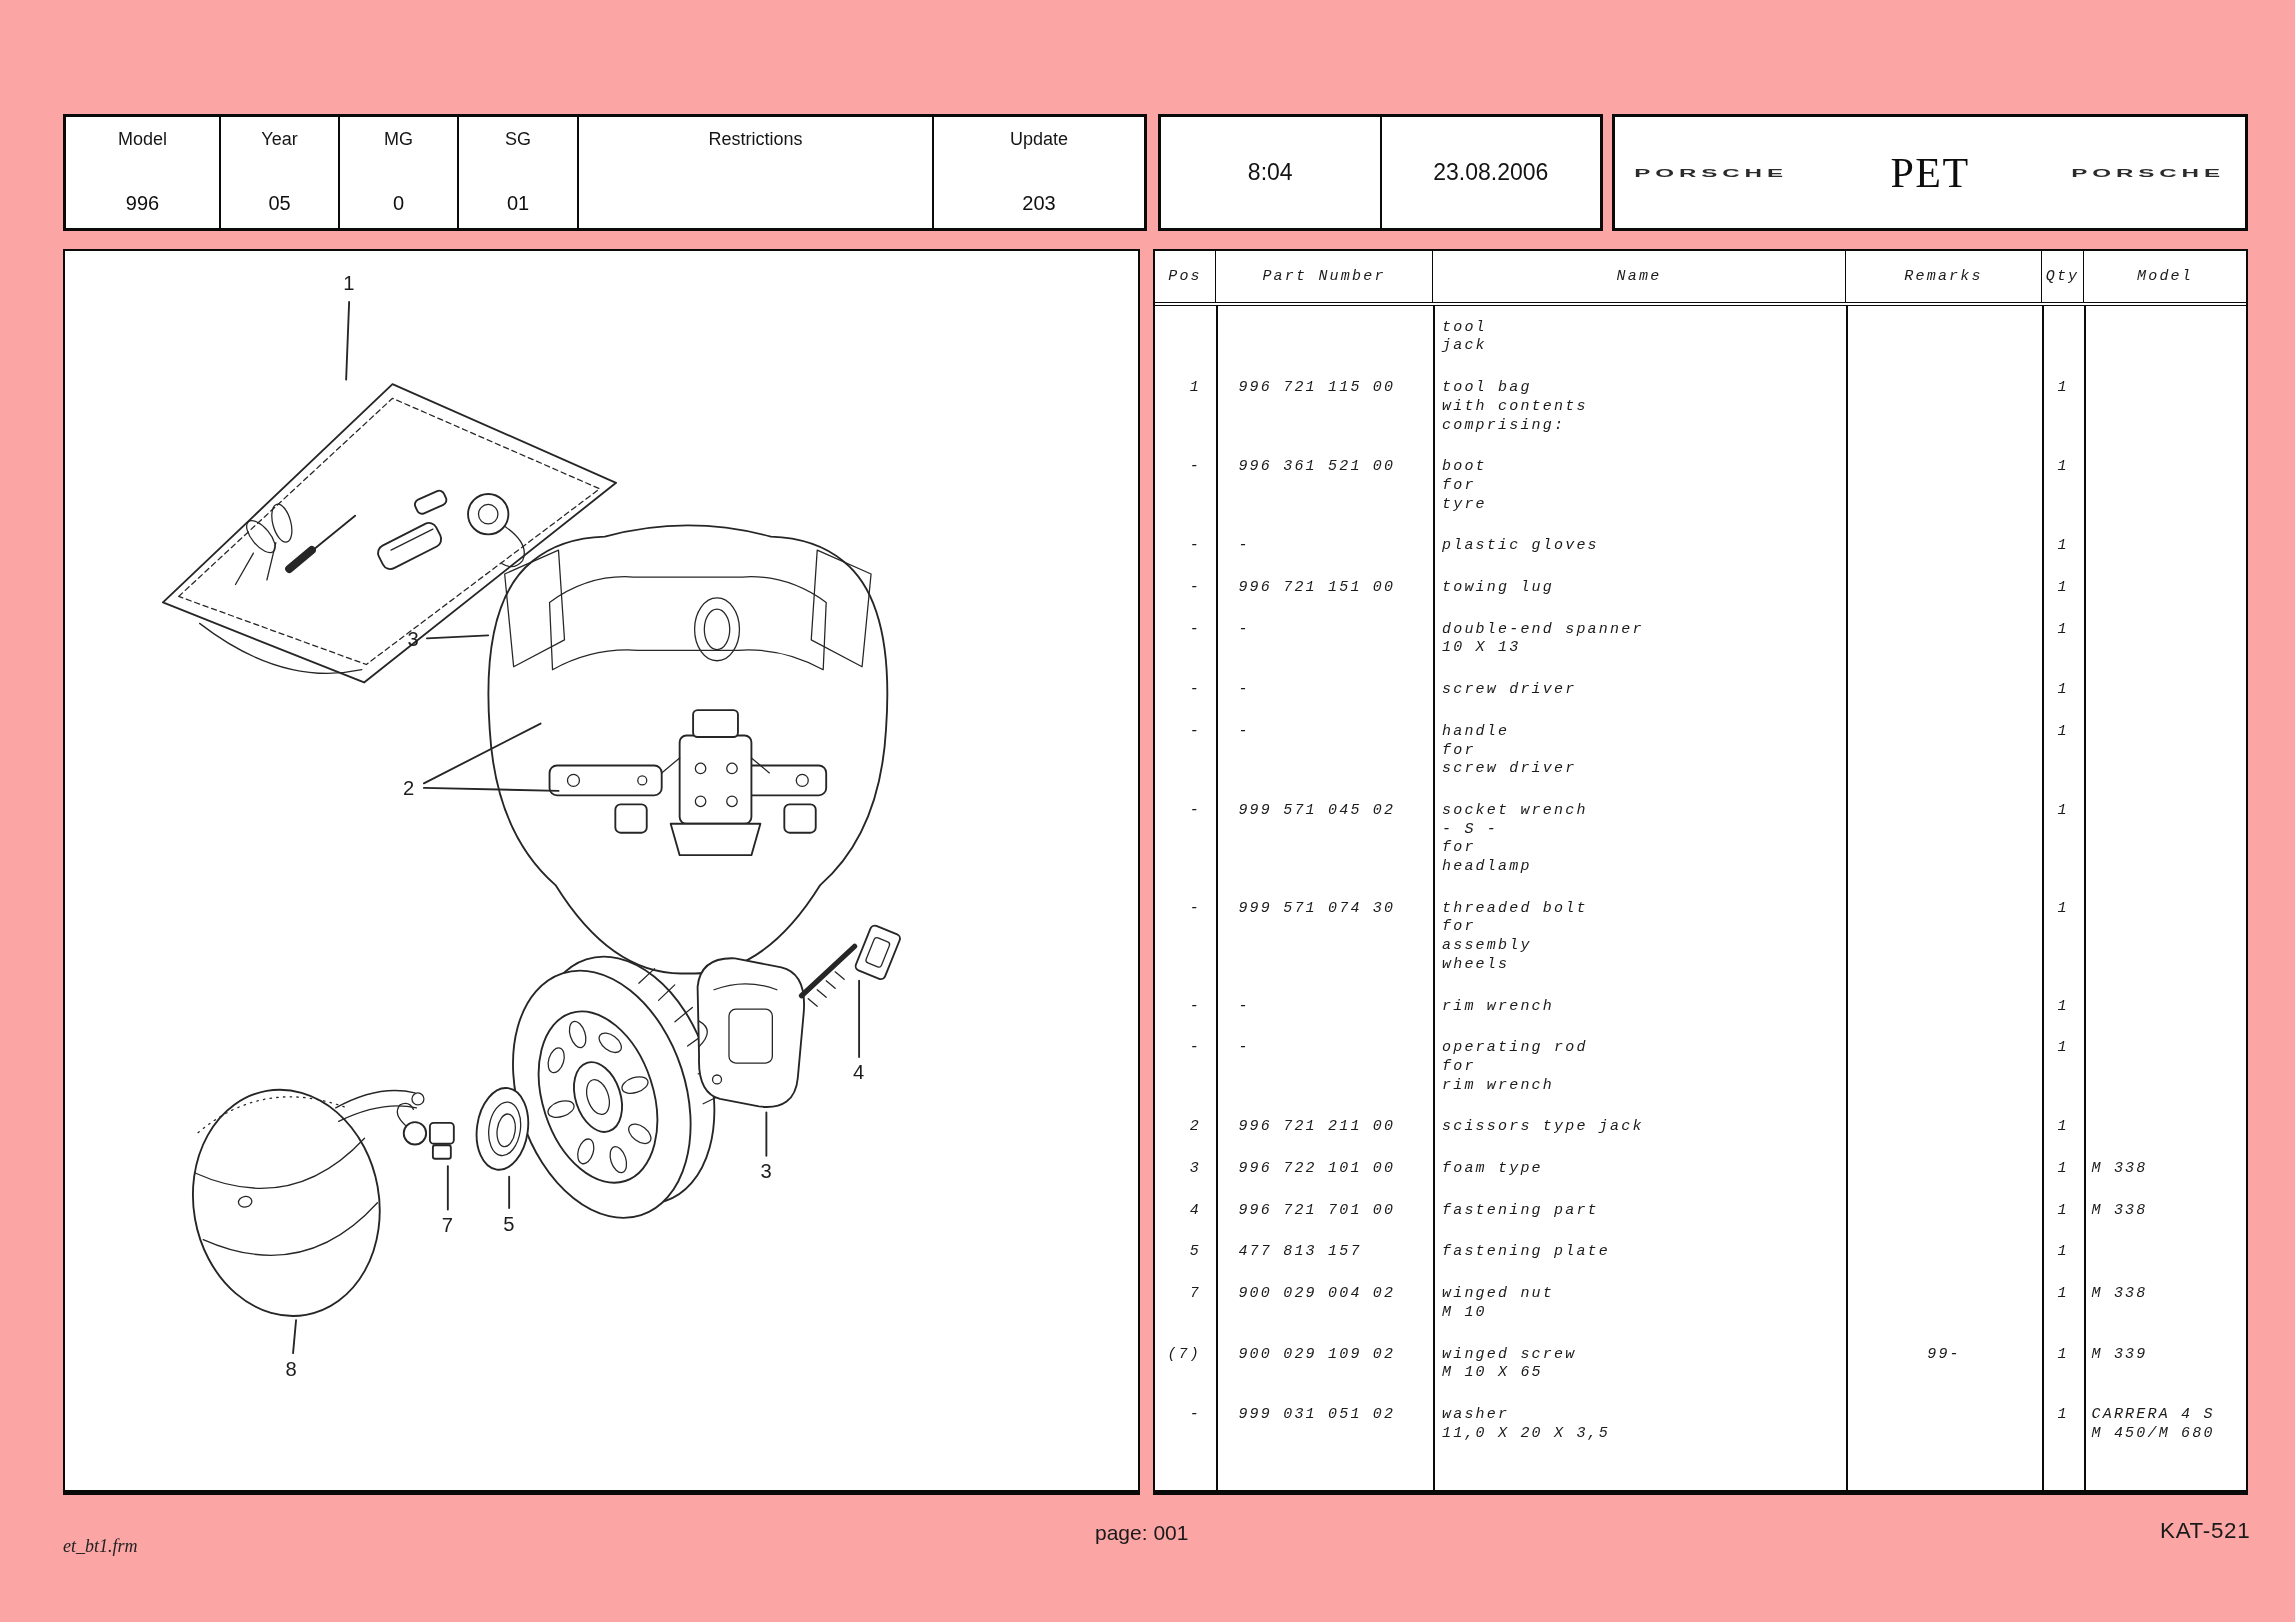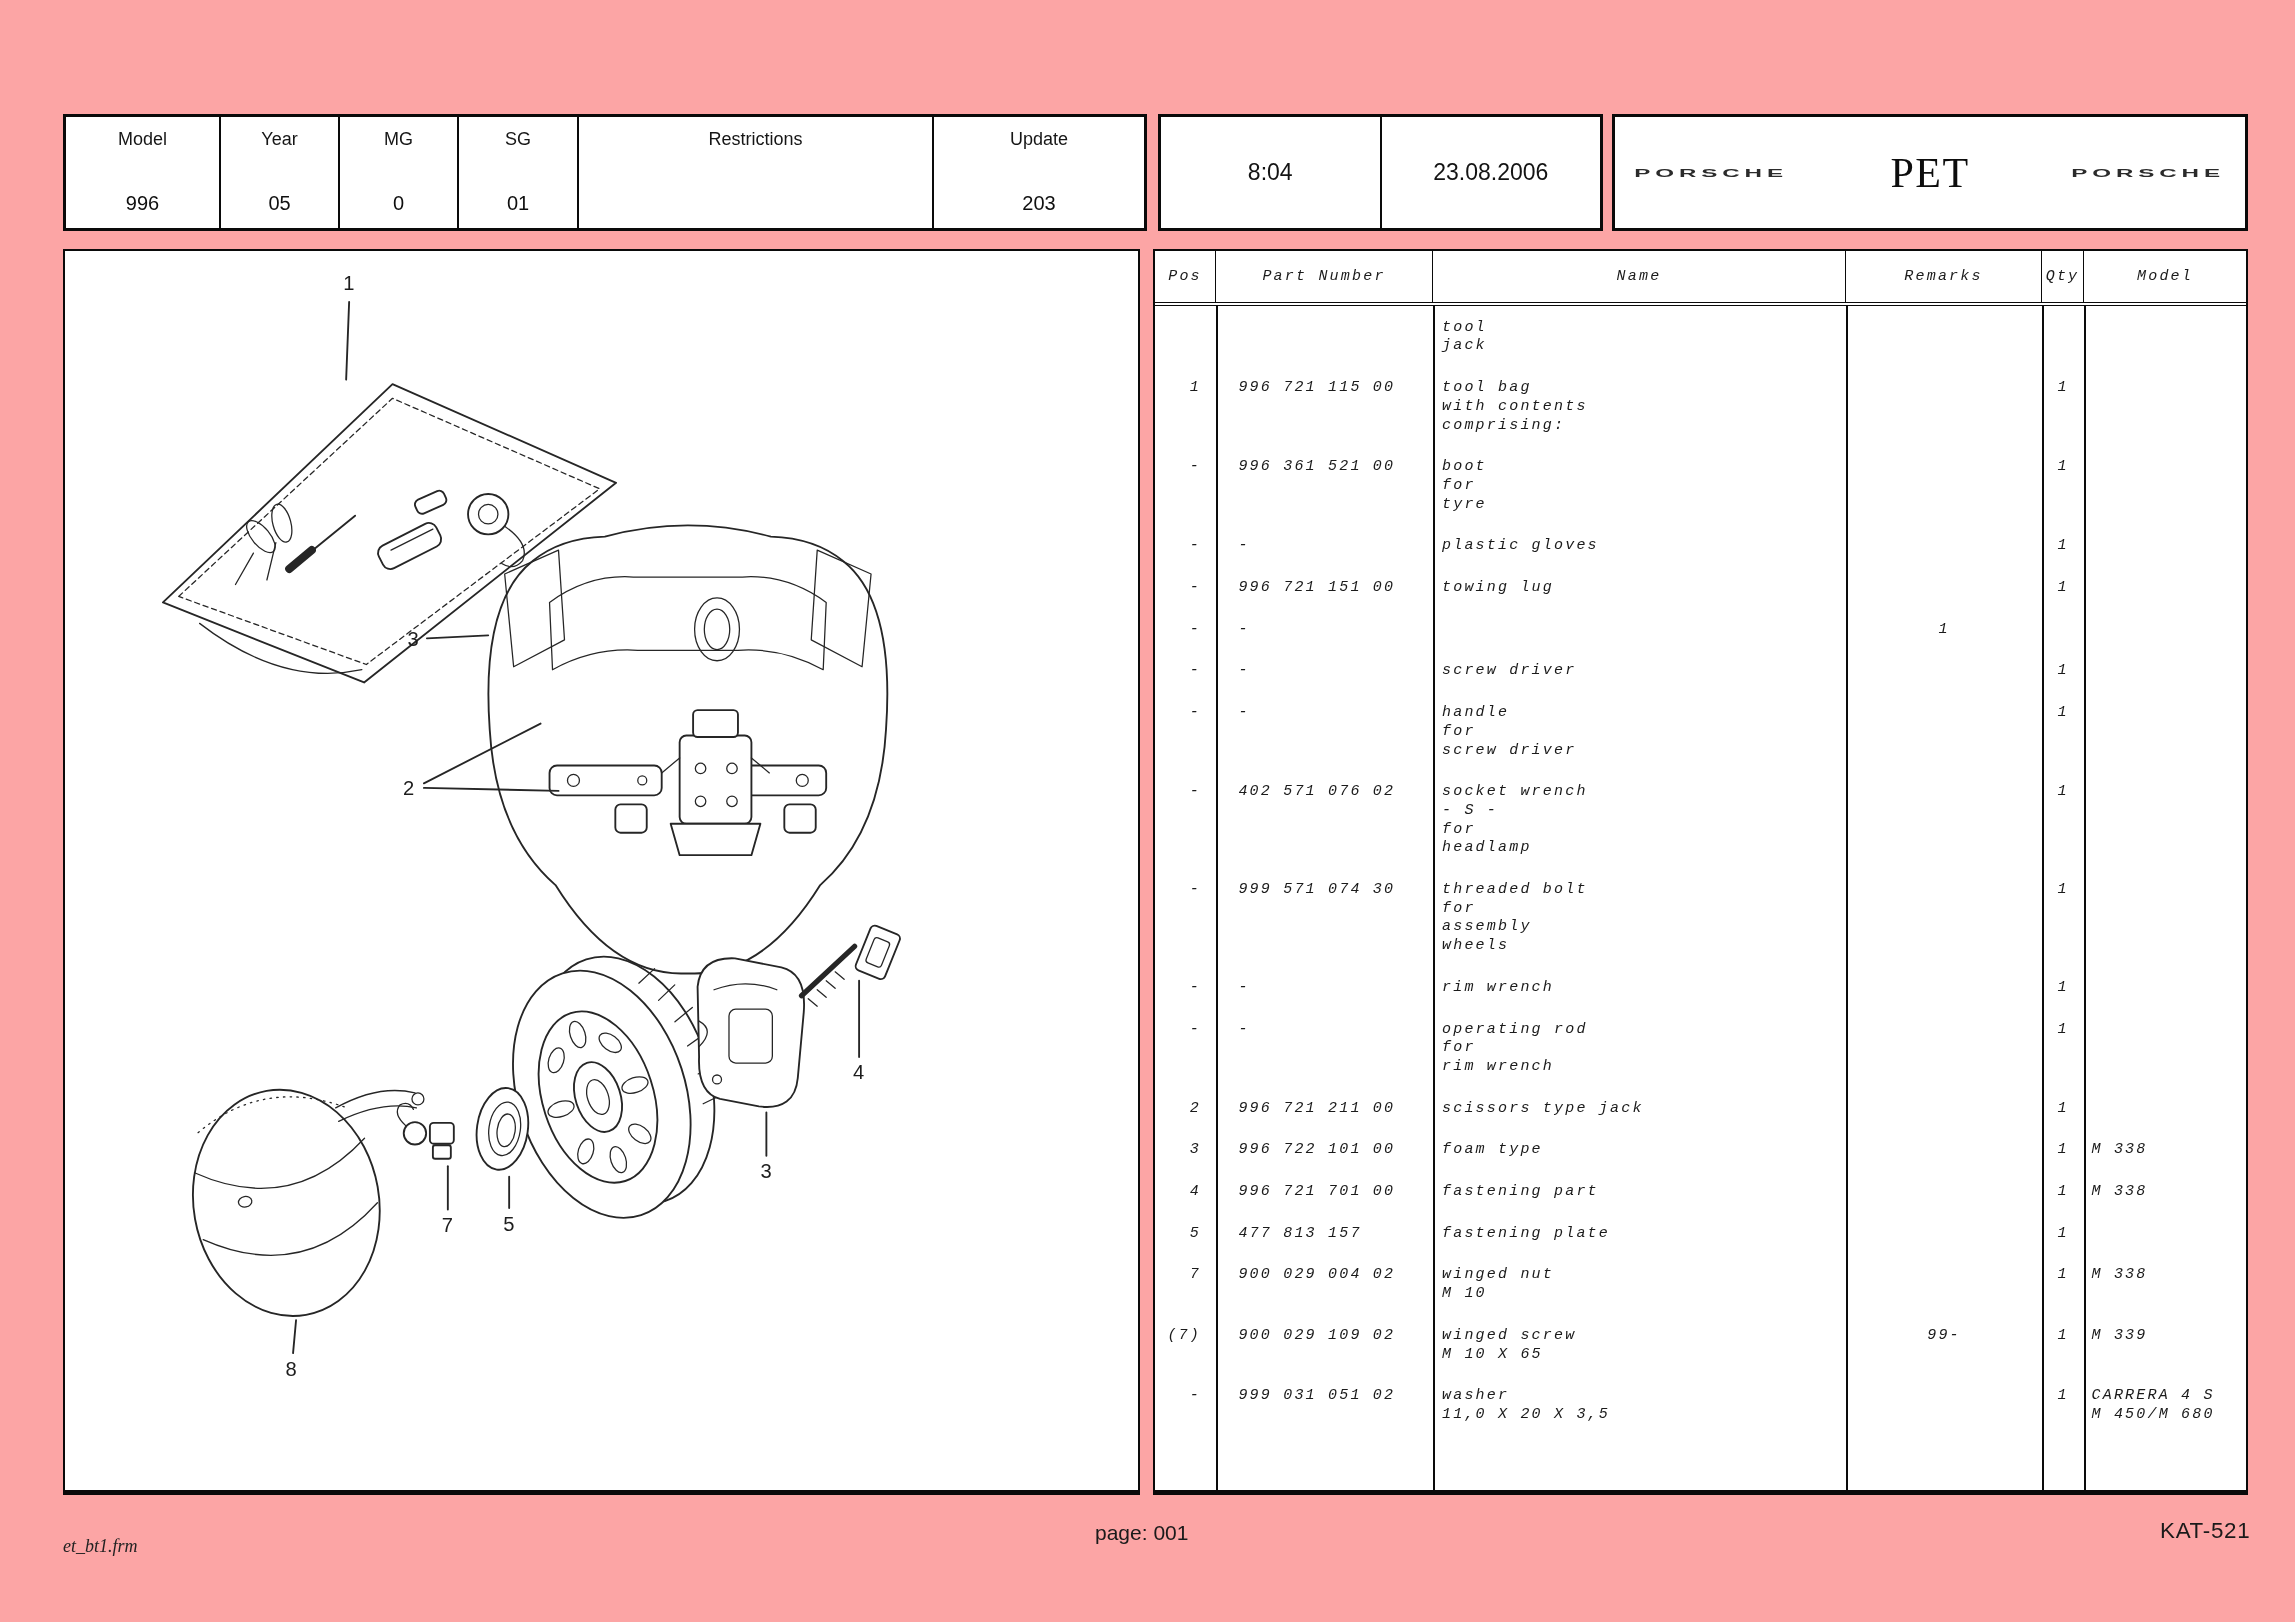--- a/index.html
+++ b/index.html
@@ -290,20 +290,22 @@
           <div class="pcell pcell-pos">-</div>
           <div class="pcell pcell-pn">996 721 151 00</div>
           <div class="pcell pcell-name">towing lug</div>
           <div class="pcell pcell-rem"></div>
           <div class="pcell pcell-qty">1</div>
           <div class="pcell pcell-model"></div>
         </div>
         <div class="prow pt-grid">
           <div class="pcell pcell-pos">-</div>
           <div class="pcell pcell-pn">-</div>
+          <div class="pcell pcell-name">double-end spanner
+10 X 13</div>
           <div class="pcell pcell-rem"></div>
           <div class="pcell pcell-qty">1</div>
           <div class="pcell pcell-model"></div>
         </div>
         <div class="prow pt-grid">
           <div class="pcell pcell-pos">-</div>
           <div class="pcell pcell-pn">-</div>
           <div class="pcell pcell-name">screw driver</div>
           <div class="pcell pcell-rem"></div>
           <div class="pcell pcell-qty">1</div>
@@ -314,21 +316,21 @@
           <div class="pcell pcell-pn">-</div>
           <div class="pcell pcell-name">handle
 for
 screw driver</div>
           <div class="pcell pcell-rem"></div>
           <div class="pcell pcell-qty">1</div>
           <div class="pcell pcell-model"></div>
         </div>
         <div class="prow pt-grid">
           <div class="pcell pcell-pos">-</div>
-          <div class="pcell pcell-pn">402 571 076 02</div>
+          <div class="pcell pcell-pn">999 571 045 02</div>
           <div class="pcell pcell-name">socket wrench
 - S -
 for
 headlamp</div>
           <div class="pcell pcell-rem"></div>
           <div class="pcell pcell-qty">1</div>
           <div class="pcell pcell-model"></div>
         </div>
         <div class="prow pt-grid">
           <div class="pcell pcell-pos">-</div>

